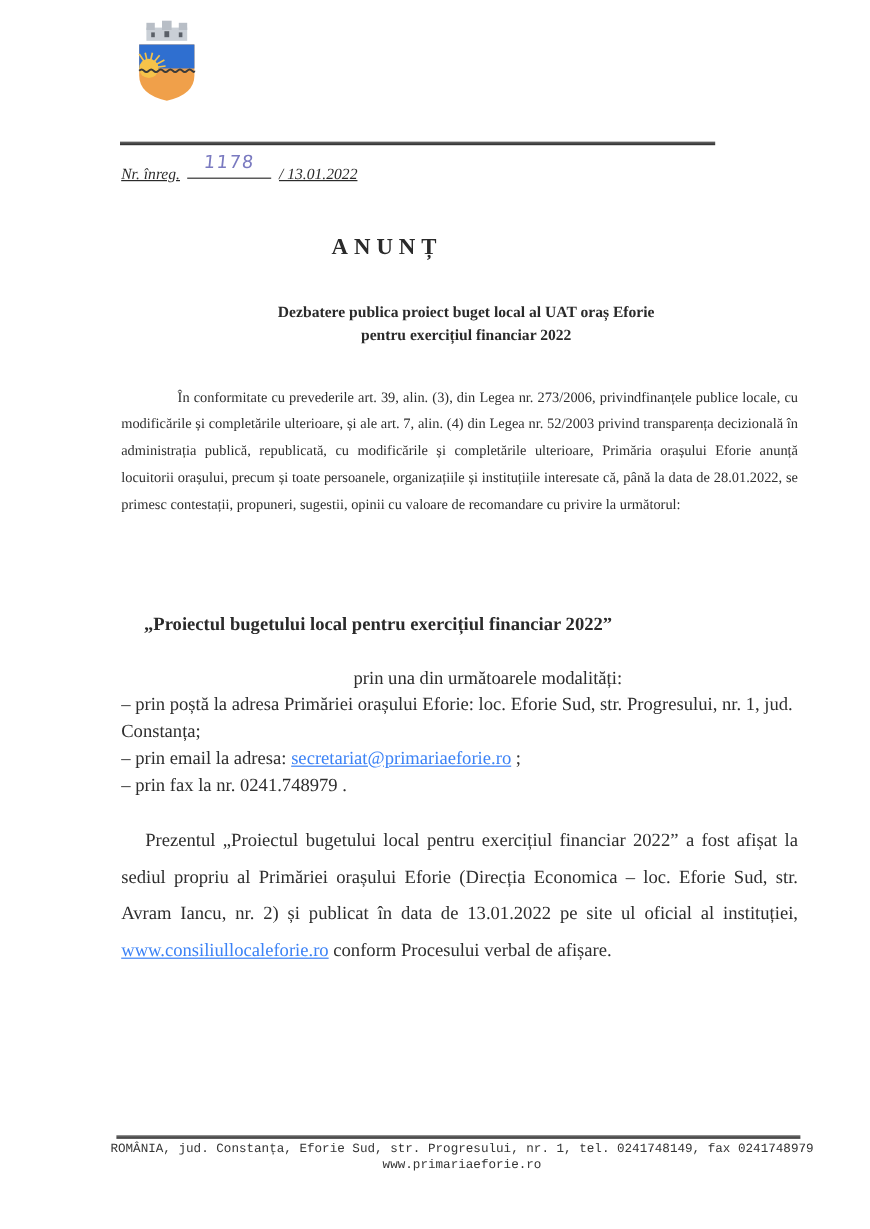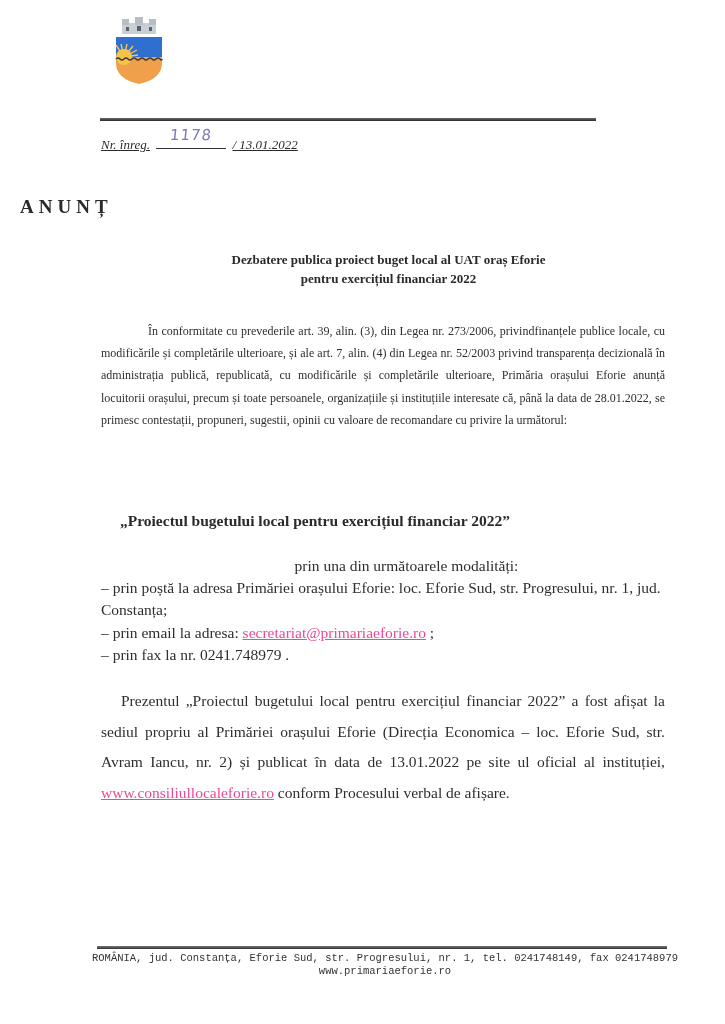--- a/index.html
+++ b/index.html
@@ -99,20 +99,21 @@
       letter-spacing: 1px;
       transform: skewX(-6deg);
     }
 
     
     .title {
       position: absolute;
       left: 0;
       width: 625px;
       top: 196px;
+      text-align: center;
       font-weight: bold;
       font-size: 19px;
       letter-spacing: 5px;
       color: #2a2a2a;
       padding-left: 20px;
       box-sizing: border-box;
     }
     .subtitle {
       position: absolute;
       left: 100px;
@@ -155,21 +156,21 @@
       position: absolute;
       left: 101px;
       width: 564px;
       top: 555px;
       font-size: 15.5px;
       line-height: 22.2px;
       color: #2e2e2e;
     }
     .methods .intro { padding-left: 47px; text-align: center; }
     .methods a, .para2 a {
-      color: #ec4899;
+      color: #3b82f6;
       text-decoration: underline;
     }
     .para2 {
       position: absolute;
       left: 101px;
       width: 564px;
       top: 686px;
       font-size: 15.5px;
       line-height: 30.5px;
       text-align: justify;

